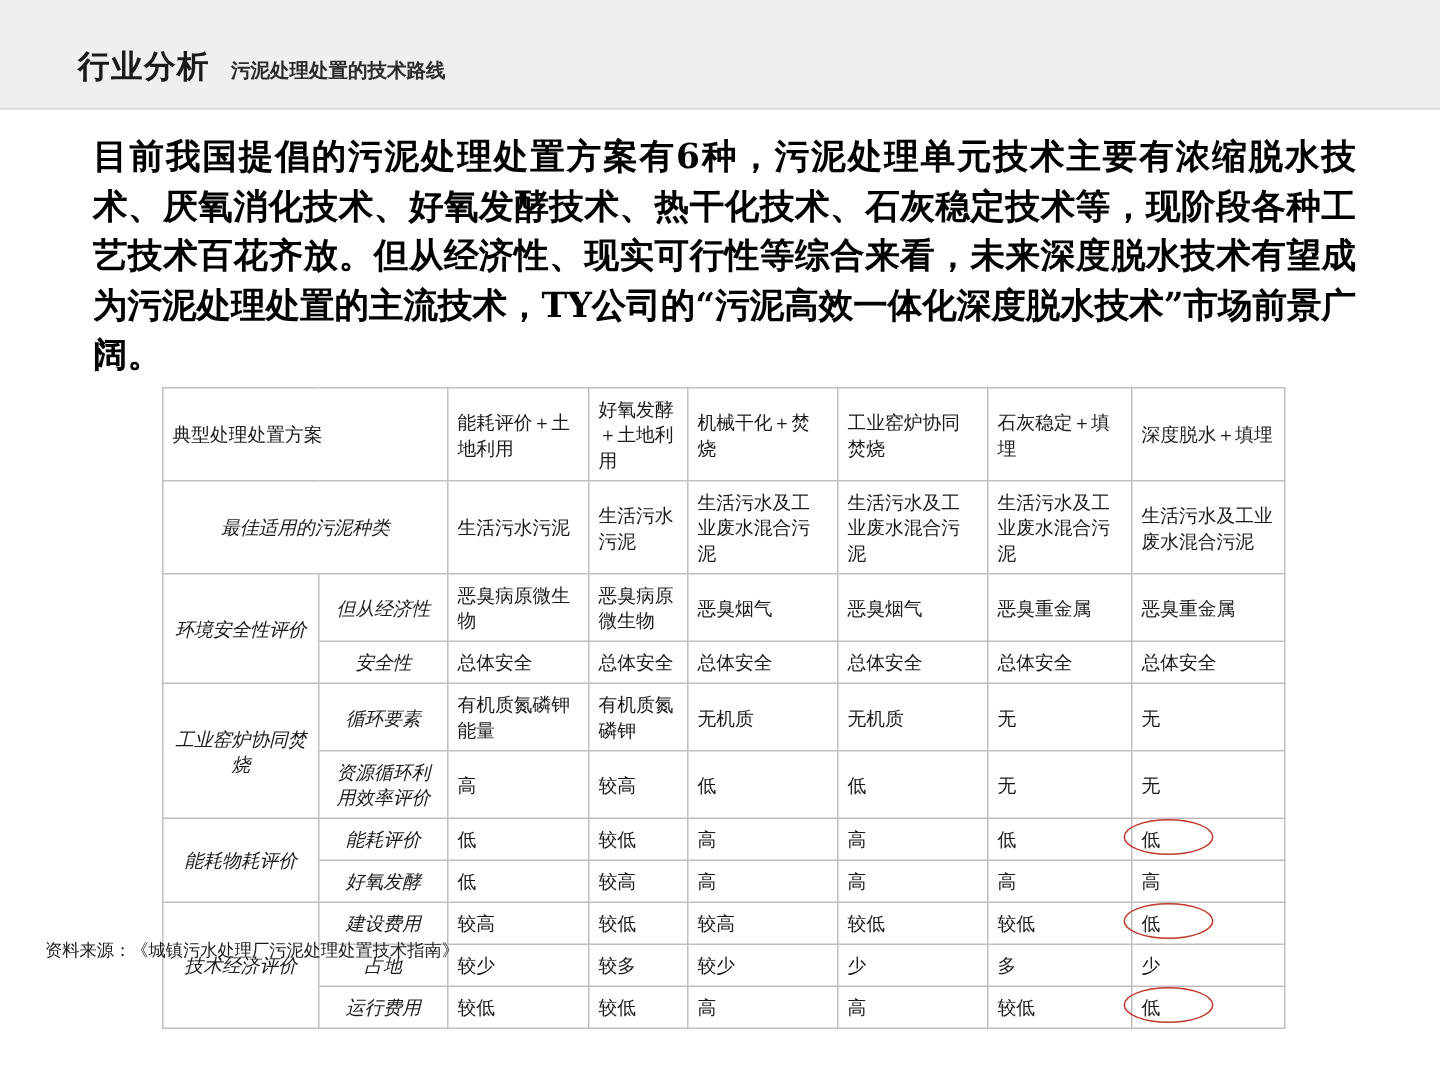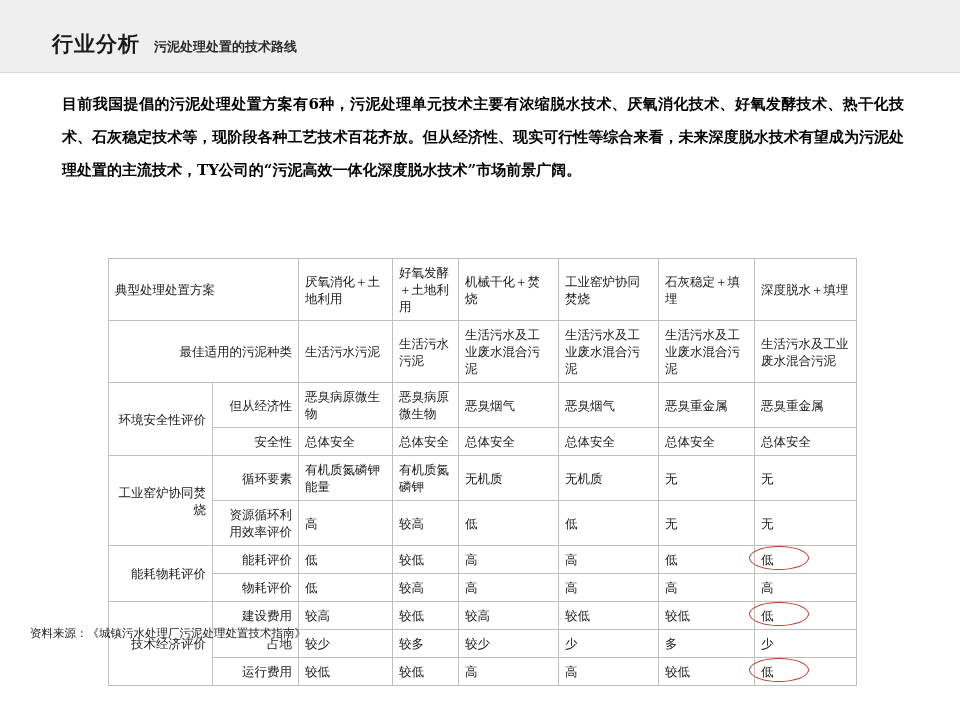--- a/index.html
+++ b/index.html
@@ -52,21 +52,21 @@
     color: #2b2b2b;
     margin-left: 14px;
   }
   
   .intro {
     position: absolute;
     left: 62px;
     top: 88px;
     width: 842px;
     font-family: "DejaVu Serif", "Liberation Serif", serif;
-    font-size: 15px;
+    font-size: 23px;
     font-weight: bold;
     line-height: 33px;
     color: #000000;
     text-align: justify;
     text-justify: inter-ideograph;
   }
   
   .table-wrap {
     position: absolute;
     left: 108px;
@@ -87,21 +87,22 @@
     line-height: 17px;
     padding: 5px 6px;
     vertical-align: middle;
     word-break: break-all;
   }
   table.spec td.hd {
     font-size: 12.5px;
     vertical-align: middle;
   }
   .rowlabel {
-    text-align: right;
+    text-align: center;
+    font-style: italic;
   }
   .cell-center-mid {
     vertical-align: middle;
   }
   
   col.c0 { width: 104px; }
   col.c1 { width: 86px; }
   col.c2 { width: 94px; }
   col.c3 { width: 66px; }
   col.c4 { width: 100px; }
@@ -156,21 +157,21 @@
           <col class="c3">
           <col class="c4">
           <col class="c5">
           <col class="c6">
           <col class="c7">
       </colgroup>
       <tbody>
 
         <tr>
           <td class="hd" colspan="2">典型处理处置方案</td>
-          <td class="hd">厌氧消化＋土地利用</td>
+          <td class="hd">能耗评价＋土地利用</td>
           <td class="hd">好氧发酵＋土地利用</td>
           <td class="hd">机械干化＋焚烧</td>
           <td class="hd">工业窑炉协同焚烧</td>
           <td class="hd">石灰稳定＋填埋</td>
           <td class="hd">深度脱水＋填埋</td>
         </tr>
 
         <tr>
           <td class="rowlabel" colspan="2">最佳适用的污泥种类</td>
           <td>生活污水污泥</td>
@@ -230,21 +231,21 @@
           <td>高</td>
           <td>低</td>
           <td>
             <span class="circled">
               <span class="ellipse"></span>
               <span>低</span>
             </span>
           </td>
         </tr>
         <tr>
-          <td class="rowlabel">物耗评价</td>
+          <td class="rowlabel">好氧发酵</td>
           <td>低</td>
           <td>较高</td>
           <td>高</td>
           <td>高</td>
           <td>高</td>
           <td>高</td>
         </tr>
 
         <tr>
           <td class="rowlabel cell-center-mid" rowspan="3">技术经济评价</td>

